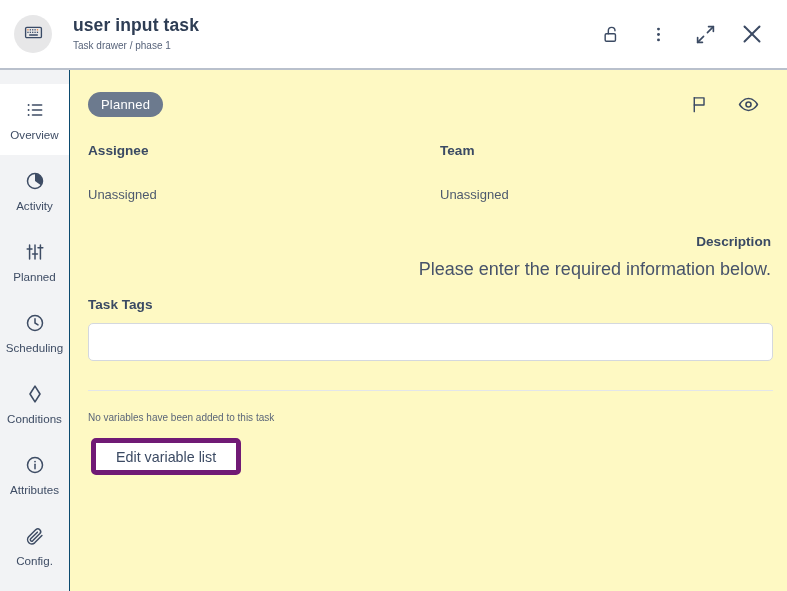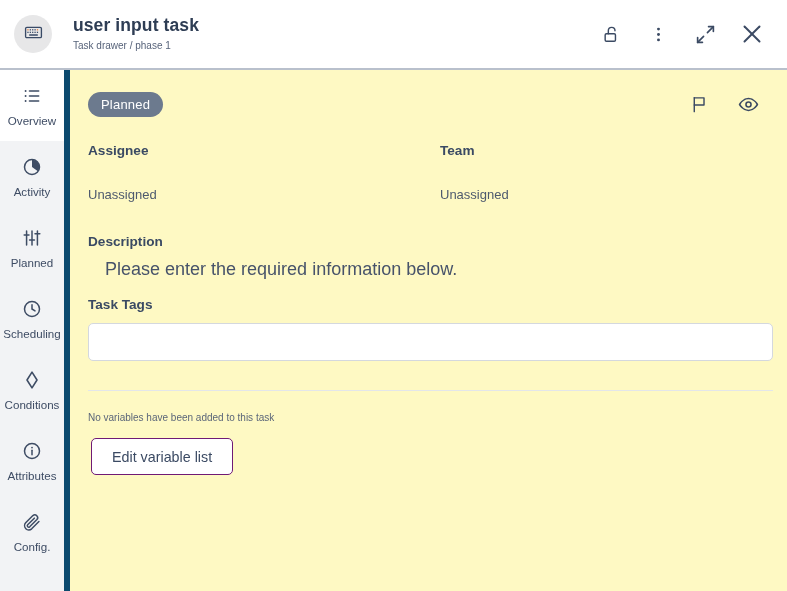--- a/index.html
+++ b/index.html
@@ -99,24 +99,24 @@
     display: flex;
     min-height: 0;
     position: relative;
   }
 
   
   .sidebar {
     width: 70px;
     min-width: 70px;
     background: #f2f3f5;
-    border-right: 6px solid #0c4a6e;
+    border-right: 1px solid #0c4a6e;
     display: flex;
     flex-direction: column;
-    padding-top: 0;
+    padding-top: 14px;
   }
 
   .side-item {
     height: 71px;
     display: flex;
     flex-direction: column;
     align-items: center;
     justify-content: center;
     gap: 7px;
     cursor: pointer;
@@ -209,20 +209,21 @@
   }
 
   .field-value {
     font-size: 13px;
     color: #4e5a6e;
     line-height: 17px;
   }
 
   .section-block {
     margin-top: 30px;
+    text-align: right;
   }
 
   .section-label {
     font-size: 13.6px;
     font-weight: bold;
     color: #3a4a63;
     line-height: 18px;
   }
 
   .description-text {
@@ -265,21 +266,21 @@
     line-height: 17px;
     margin-top: 18px;
   }
 
   .btn-outline {
     margin-top: 12px;
     margin-left: 3px;
     height: 37px;
     padding: 0 20px;
     background: #ffffff;
-    border: 1px solid #701a75;
+    border: 5px solid #701a75;
     border-radius: 5px;
     font-family: "Liberation Sans", sans-serif;
     font-size: 14.3px;
     color: #3b4a63;
     cursor: pointer;
   }
 </style>
 </head>
 <body>
 

